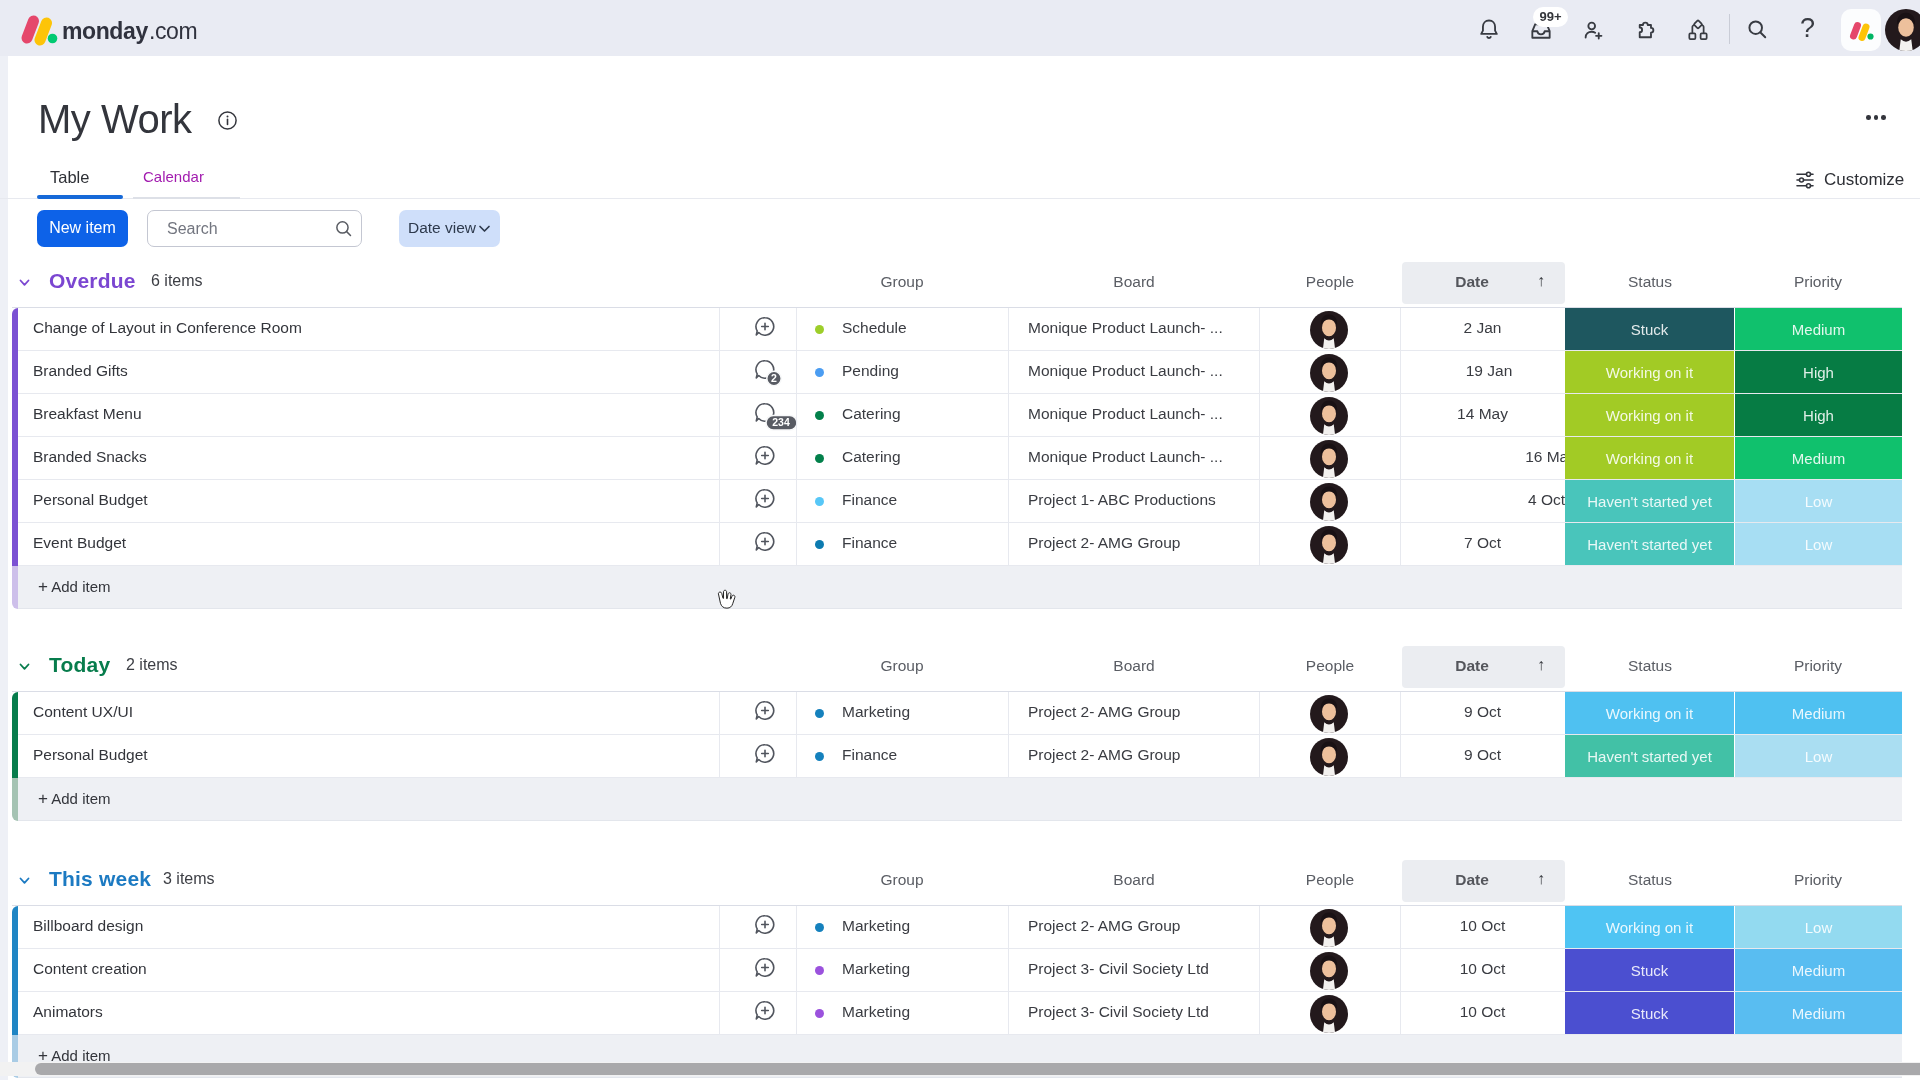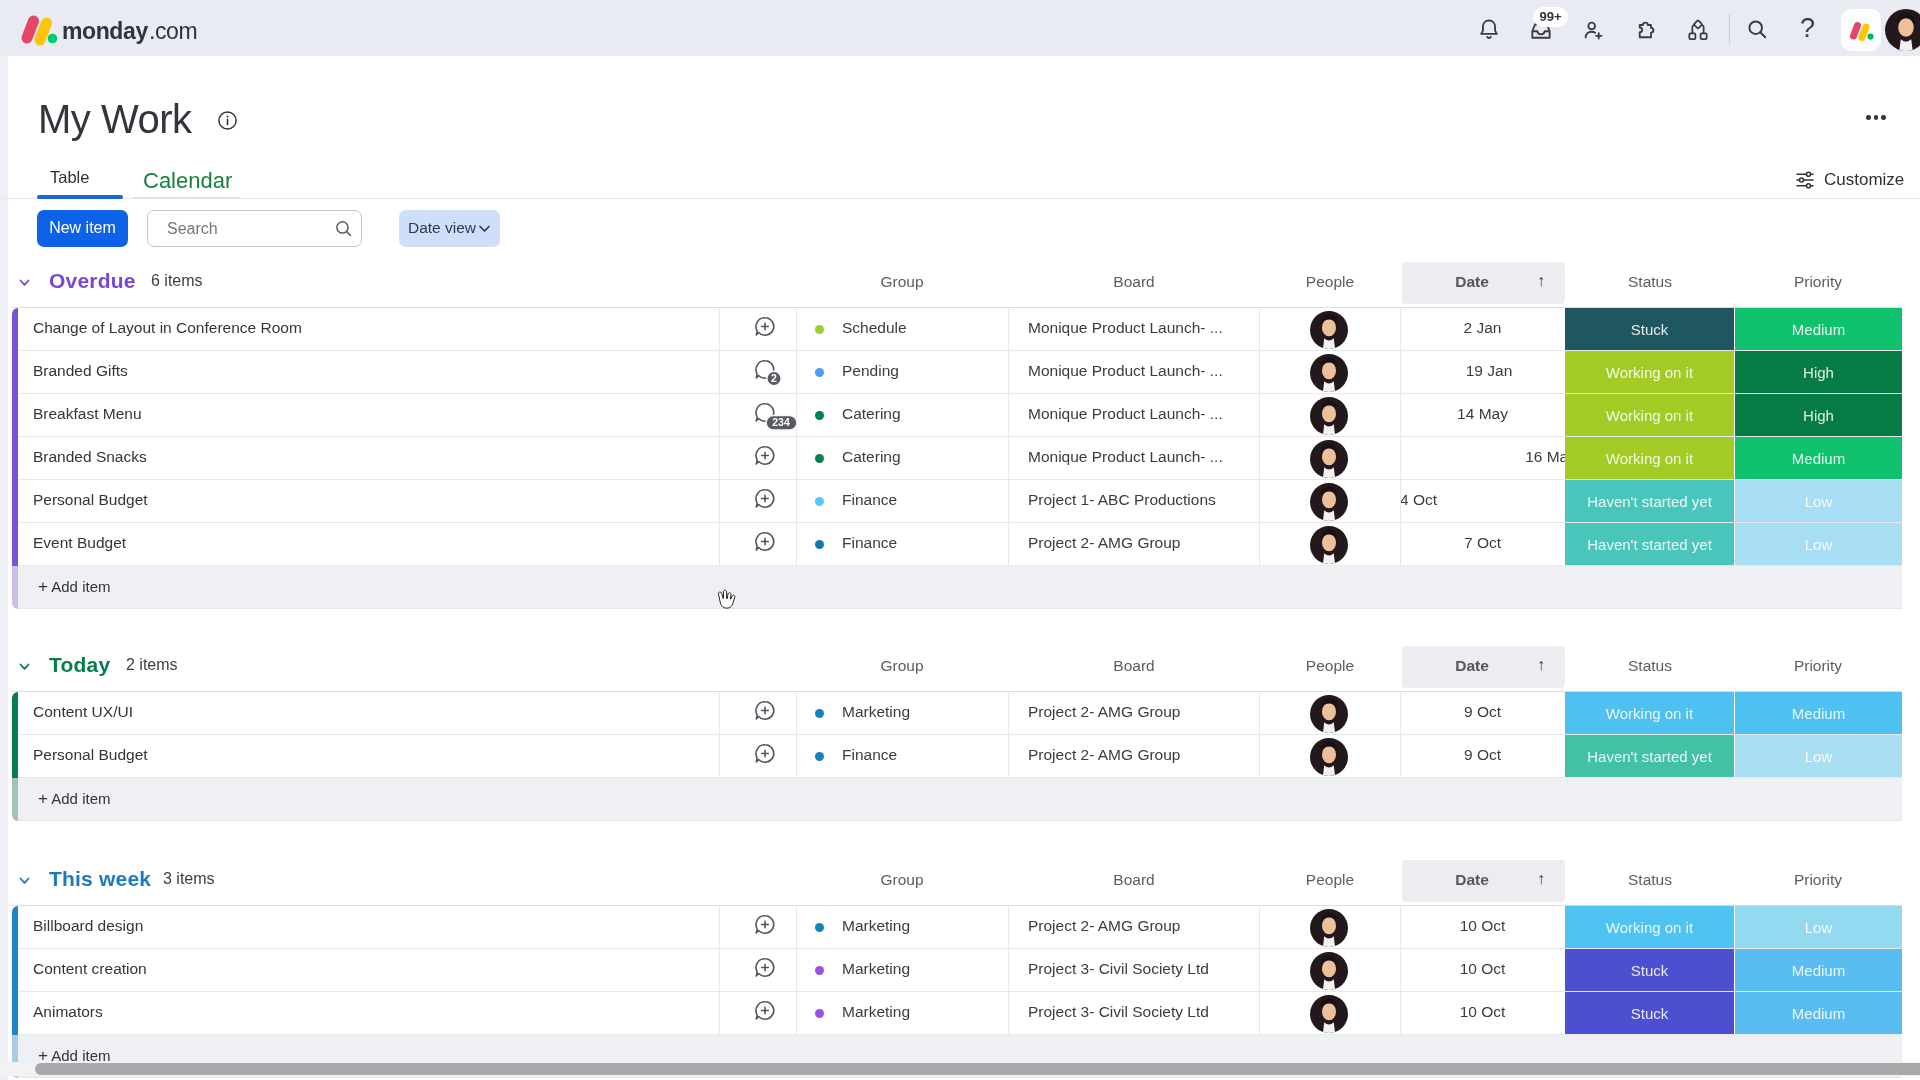--- a/index.html
+++ b/index.html
@@ -25,21 +25,21 @@
   </svg>
 <div class="abs" style="left:1866px;top:115px;display:flex;gap:3px">
     <i class="dot3"></i>
     <i class="dot3"></i>
     <i class="dot3"></i>
   </div>
 <div class="abs" style="left:0;top:198px;width:1920px;height:1px;background:#e7e9ef"></div>
 <div class="abs" style="left:133px;top:197px;width:107px;height:2px;background:#dde0e7"></div>
 <div class="abs" style="left:37px;top:195px;width:86px;height:4px;background:#1669d8;border-radius:2px"></div>
 <div class="abs" style="left:50px;top:168px;font-size:16.5px;color:#2e3036">Table</div>
-<div class="abs" style="left:143px;top:168px;font-size:22px;color:#15803d">Calendar</div>
+<div class="abs" style="left:143px;top:168px;font-size:15px;color:#a21caf">Calendar</div>
 <svg class="abs" style="left:1795px;top:170px" width="20" height="20" viewBox="0 0 20 20" fill="none" stroke="#33353c" stroke-width="1.6" stroke-linecap="round">
 <path d="M2 4.2h9.5M15.5 4.2H18"></path>
     <circle cx="13.5" cy="4.2" r="2" fill="#fff"></circle>
 <path d="M2 10h2.5M8.5 10H18"></path>
     <circle cx="6.5" cy="10" r="2" fill="#fff"></circle>
 <path d="M2 15.8h9.5M15.5 15.8H18"></path>
     <circle cx="13.5" cy="15.8" r="2" fill="#fff"></circle>
   </svg>
 <div class="abs" style="left:1824px;top:170px;font-size:17px;color:#2e3036">Customize</div>
 <div class="abs" style="left:37px;top:210px;width:91px;height:37px;background:#0d62e8;border-radius:7px;color:#fff;font-size:16px;text-align:center;line-height:36px">New item</div>
@@ -208,21 +208,21 @@
             <circle cx="20" cy="20" r="20"></circle>
           </clipPath>
         </defs>
         <g clip-path="url(#av5)">
           <rect width="40" height="40" fill="#23191c"></rect>
           <ellipse cx="20" cy="17.5" rx="7.4" ry="9" fill="#edc09c"></ellipse>
           <path d="M20 3.6 C13 3.6 10.6 10 11.7 15.8 C13.2 10.8 16.2 8.9 20 8.9 C23.8 8.9 26.8 10.8 28.3 15.8 C29.4 10 27 3.6 20 3.6 Z" fill="#191114"></path>
           <path d="M13.6 40 L15 28.8 Q20 33.4 25 28.8 L26.4 40 Z" fill="#f3f1ef"></path>
         </g>
       </svg></div>
-<div class="abs cell" style="left:1388px;top:183px;width:165px;text-align:left">4 Oct</div>
+<div class="abs cell" style="left:1388px;top:183px;width:165px;text-align:right">4 Oct</div>
 <div class="abs chip" style="left:1553px;top:172px;width:169px;height:42px;background:#49c5bb">
       <span>Haven't started yet</span>
     </div>
 <div class="abs chip" style="left:1723px;top:172px;width:167px;height:42px;background:#a7def3">
       <span>Low</span>
     </div>
 <div class="abs row" style="left:6px;top:215px;width:1884px;height:43px"></div>
 <div class="abs name" style="left:21px;top:226px">Event Budget</div>
 <div class="abs" style="left:740px;top:221px"><svg width="34" height="32" viewBox="0 0 34 32" style="overflow:visible">
         <path d="M13 3.8a8.7 8.7 0 1 1-6.3 14.7L4.3 21l.9-4.1A8.7 8.7 0 0 1 13 3.8Z" fill="none" stroke="#51555e" stroke-width="1.6" stroke-linejoin="round"></path>

